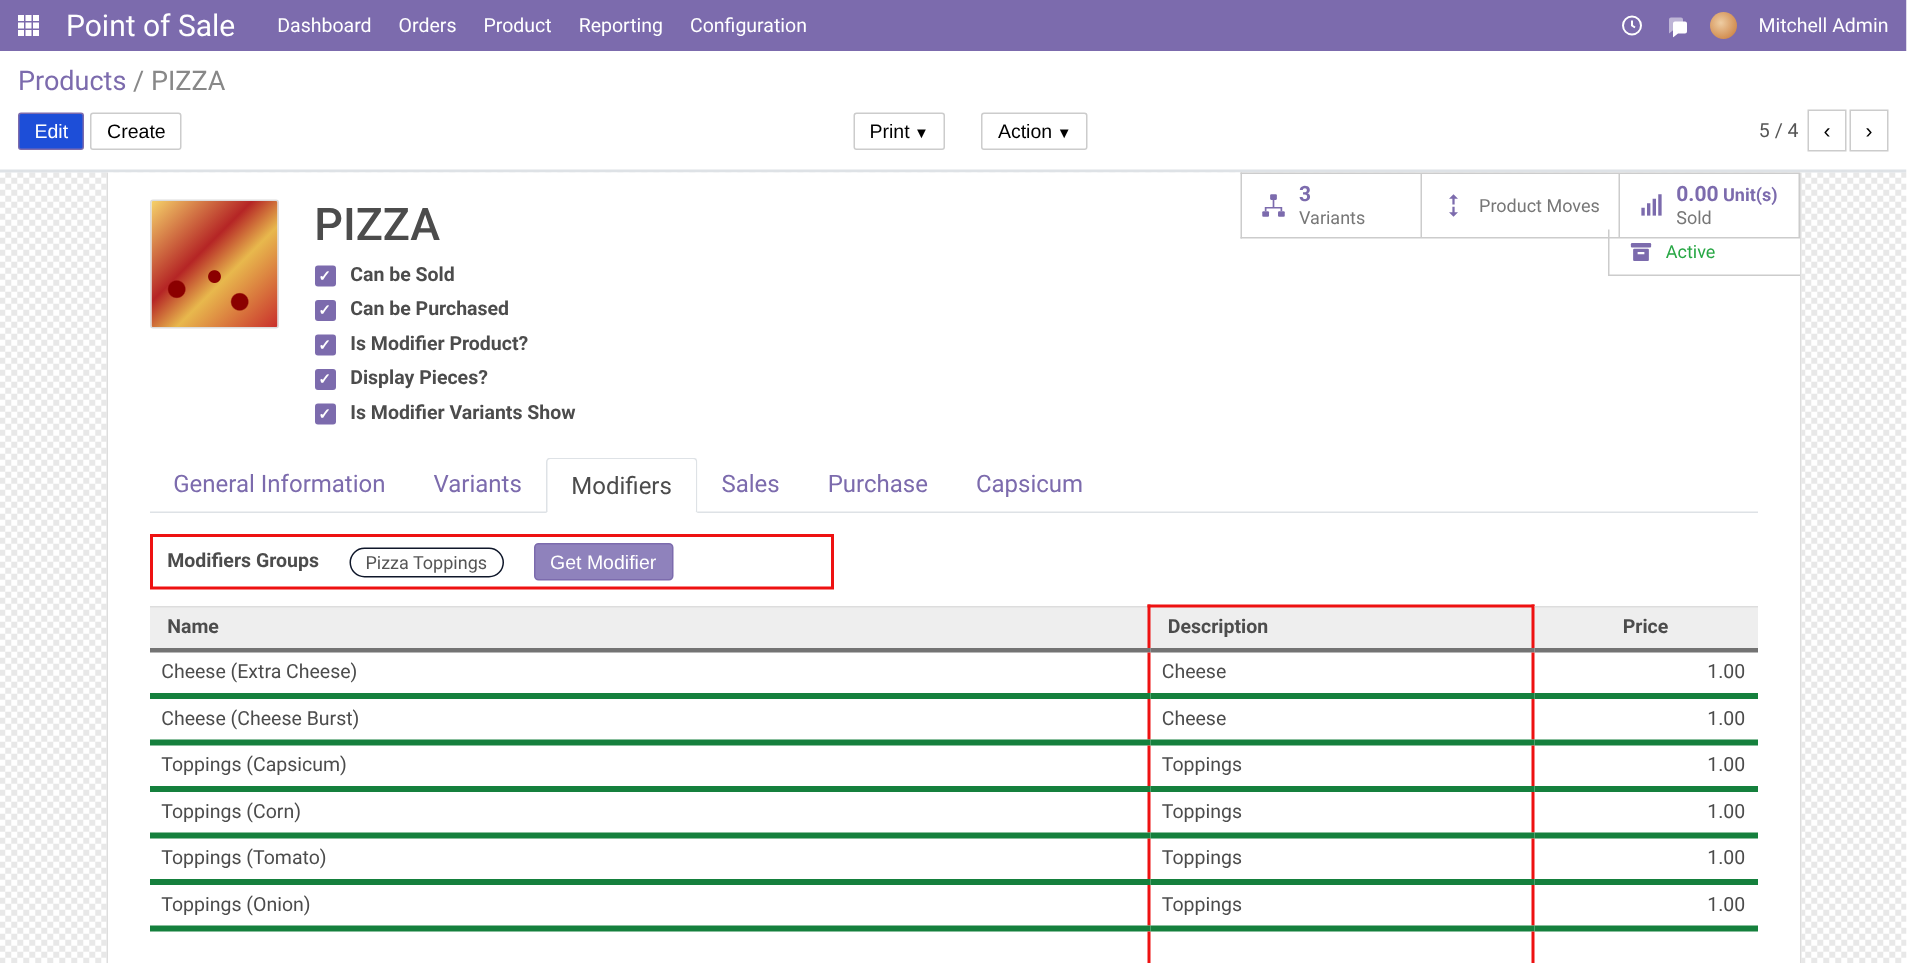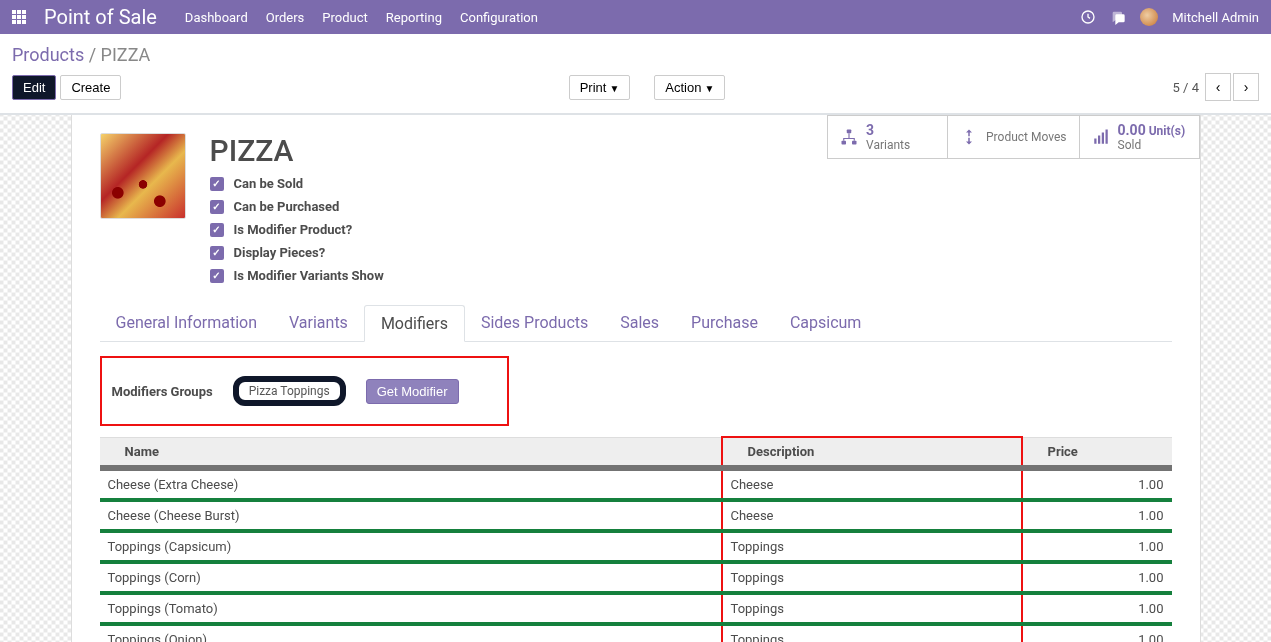--- a/index.html
+++ b/index.html
@@ -16,21 +16,21 @@
 .navbar .right svg { cursor:pointer; }
 .navbar .avatar { width:18px; height:18px; border-radius:50%; background: radial-gradient(circle at 40% 40%, #eecda3, #c77430); }
 .navbar .user { font-size:13px; }
 
 
 .control-panel { padding: 10px 12px 12px; border-bottom: 1px solid #dee2e6; }
 .breadcrumb { font-size: 18px; color:#888; }
 .breadcrumb a { color:#7c6bad; text-decoration:none; }
 .cp-row2 { display:flex; align-items:center; margin-top:8px; }
 .btn { padding:4px 10px; font-size:13px; border:1px solid #ccc; background:#fff; border-radius:2px; cursor:pointer; }
-.btn-primary { background:#0f172a; color:#fff; border-color:#7c6bad;text-align:center; }
+.btn-primary { background:#1d4ed8; color:#fff; border-color:#7c6bad;text-align:center; }
 .btn + .btn { margin-left:4px; }
 .cp-center { margin-left:auto; margin-right:auto; display:flex; gap:20px; }
 .cp-right { display:flex; align-items:center; gap:2px; }
 .pager-text { font-size:13px; color:#555; margin-right:4px;}
 .pager-btn { width:26px; height:28px; border:1px solid #ccc; background:#fff; cursor:pointer; display:flex; align-items:center; justify-content:center; font-size:14px; }
 .caret { font-size:10px; margin-left:3px; }
 
 
 .sheet-bg { background: repeating-conic-gradient(#e8e8e8 0% 25%, #fff 0% 50%) 50% / 8px 8px; padding: 0 0 20px; border-top: 1px solid #dee2e6; }
 .sheet { background:#fff; margin: 0 auto; max-width: 1130px; border-left:1px solid #ddd; border-right:1px solid #ddd; padding: 18px 28px; position:relative; }
@@ -56,30 +56,30 @@
 .chk-item { display:flex; align-items:center; gap:10px; margin-bottom:8px; font-weight:bold; font-size:13px; color:#4c4c4c; }
 .chk-box { width:14px; height:14px; background:#7c6bad; border-radius:2px; display:flex; align-items:center; justify-content:center; color:#fff; font-size:10px; }
 
 
 .tabs { display:flex; border-bottom:1px solid #dee2e6; margin-top:14px;}
 .tab { padding:8px 16px; color:#7c6bad; cursor:pointer; font-size:16px; }
 .tab.active { border:1px solid #dee2e6; border-bottom-color:#fff; margin-bottom:-1px; color:#4c4c4c; background:#fff; border-radius:3px 3px 0 0;}
 
 
 .mod-section { margin-top:14px; }
-.highlight-box { border:2px solid #e11; padding:18px 10px; display:flex; align-items:center; gap:20px; width:409px; }
+.highlight-box { border:2px solid #e11; padding:4px 10px; display:flex; align-items:center; gap:20px; width:456px; }
 .mod-label { font-weight:bold; font-size:13px; }
-.tag { border:6px solid #0f172a; border-radius:12px; padding:2px 10px; font-size:12px; color:#555; display:inline-block; }
+.tag { border:1px solid #0f172a; border-radius:12px; padding:2px 10px; font-size:12px; color:#555; display:inline-block; }
 .btn-mod { background:#8f82bc; color:#fff; border:1px solid #7c6bad; padding:4px 10px; border-radius:3px; cursor:pointer; font-size:13px; }
 
 
 .tbl { margin-top:10px; width:100%; border-collapse:collapse; }
-.tbl th { background:#eee; text-align:left; padding:6px 25px; font-weight:bold; font-size:13px; border-top:1px solid #ddd; border-bottom:6px solid #737373; }
-.tbl th.desc { width:300px; }
-.tbl th.price { text-align:left; width:150px; }
+.tbl th { background:#eee; text-align:left; padding:6px 12px; font-weight:bold; font-size:13px; border-top:1px solid #ddd; border-bottom:3px solid #737373; }
+.tbl th.desc { width:256px; }
+.tbl th.price { text-align:center; width:150px; }
 .tbl td { padding:6px 8px; border-bottom:4px solid #15803d; font-size:13px; }
 .tbl td.price { text-align:right; }
 .red-col { border:2px solid #e11; border-top:none; border-bottom:none; }
 .tbl thead th.red-col { border-top:2px solid #e11; }
 .tbl .spacer-row td { height:24px; border-bottom:none;}
 .tbl .spacer-row td.red-col { border-bottom:2px solid #e11; }
 
 </style>
 </head>
 <body>
@@ -167,20 +167,28 @@
             <rect x="8" y="10" width="3" height="11"></rect>
             <rect x="13" y="6" width="3" height="15"></rect>
             <rect x="18" y="2" width="3" height="19"></rect>
           </svg>
         <div>
             <div><span class="num">0.00</span> <span class="lbl" style="color:#7c6bad;font-weight:bold;">Unit(s)</span></div>
             <div class="lbl">Sold</div>
           </div>
       </div>
     </div>
+    <div class="stat-extra stat active-stat" style="min-width:128px;">
+      <svg width="18" height="18" viewBox="0 0 24 24" fill="#7c6bad">
+          <rect x="3" y="4" width="18" height="4" rx="1"></rect>
+          <rect x="5" y="9" width="14" height="11" rx="1"></rect>
+          <rect x="9" y="12" width="6" height="2" fill="#fff"></rect>
+        </svg>
+      <span class="txt">Active</span>
+    </div>
 
     <div class="prod-head">
       <div class="prod-img"></div>
       <div>
         <div class="prod-title">PIZZA</div>
         <div class="chk-list">
           <div class="chk-item">
               <span class="chk-box">✓</span>
               <span>Can be Sold</span>
             </div>
@@ -201,21 +209,20 @@
               <span>Is Modifier Variants Show</span>
             </div>
         </div>
       </div>
     </div>
 
     <div class="tabs" id="tabs-container">
         <div class="tab">General Information</div>
         <div class="tab">Variants</div>
         <div class="tab active">Modifiers</div>
-        <div class="tab">Sides Products</div>
         <div class="tab">Sales</div>
         <div class="tab">Purchase</div>
         <div class="tab">Capsicum</div>
       </div>
 
     <div class="mod-section">
       <div class="highlight-box">
         <span class="mod-label">Modifiers Groups</span>
         <span class="tag">Pizza Toppings</span>
         <button class="btn-mod">Get Modifier</button>

